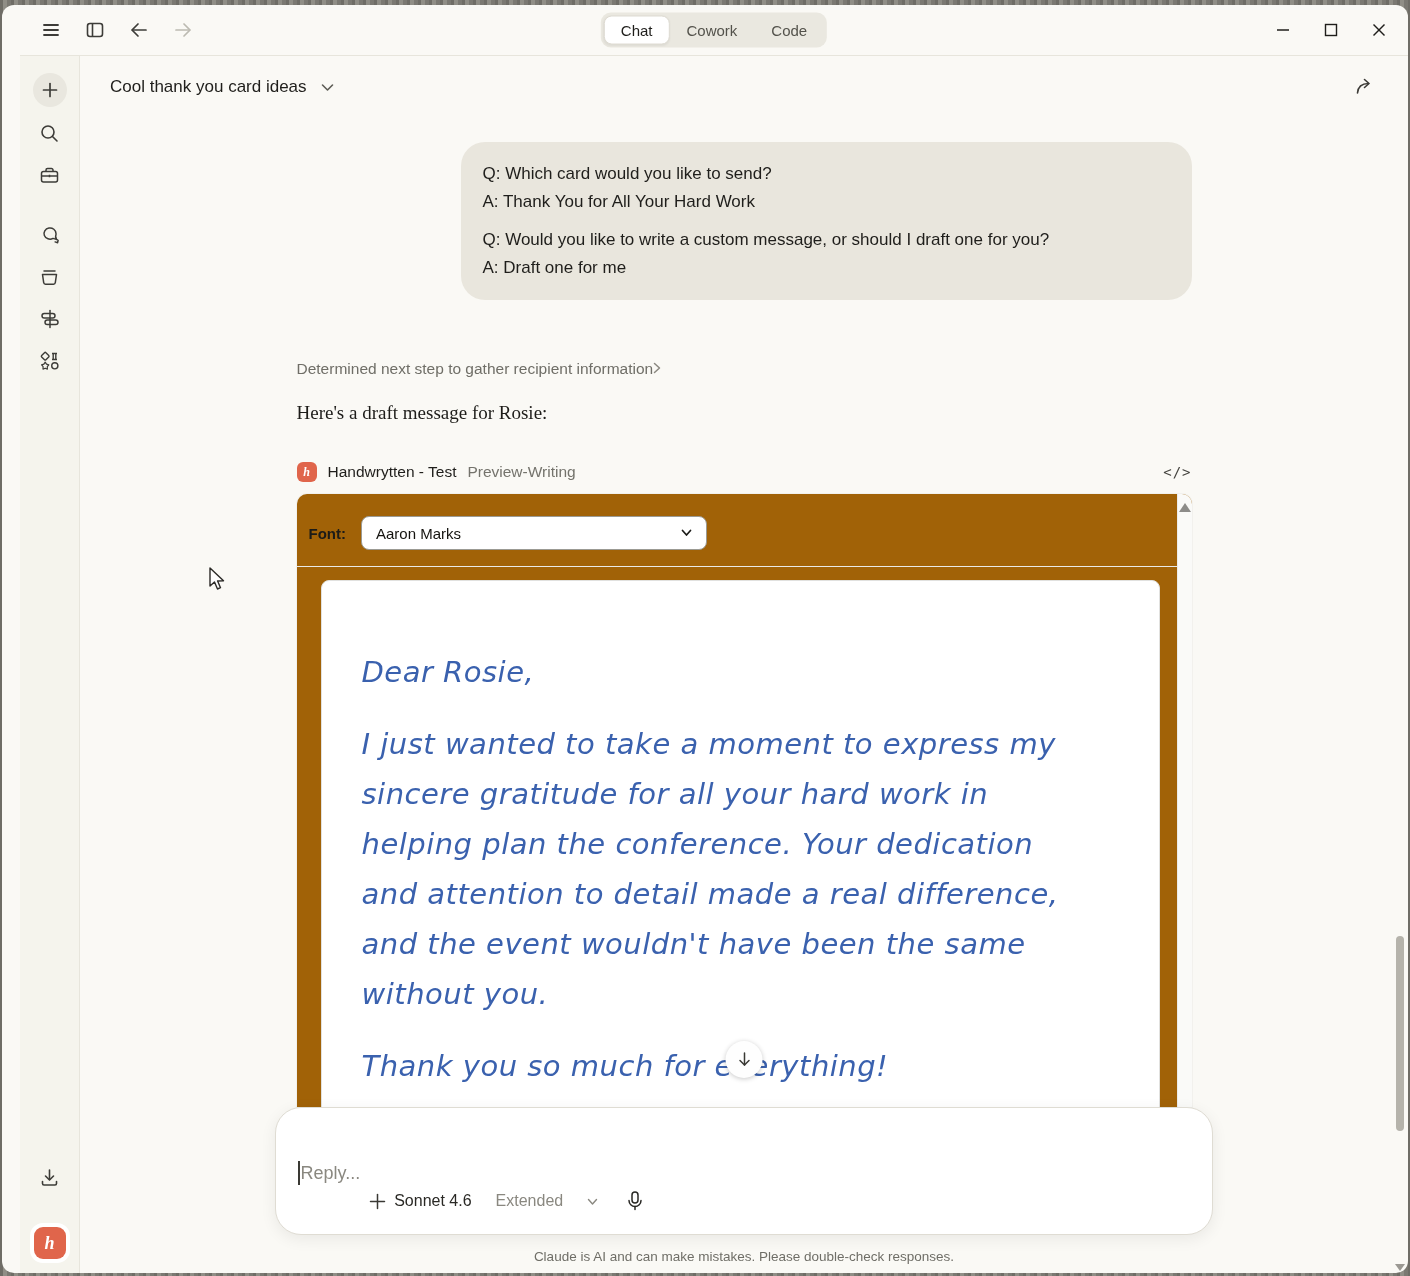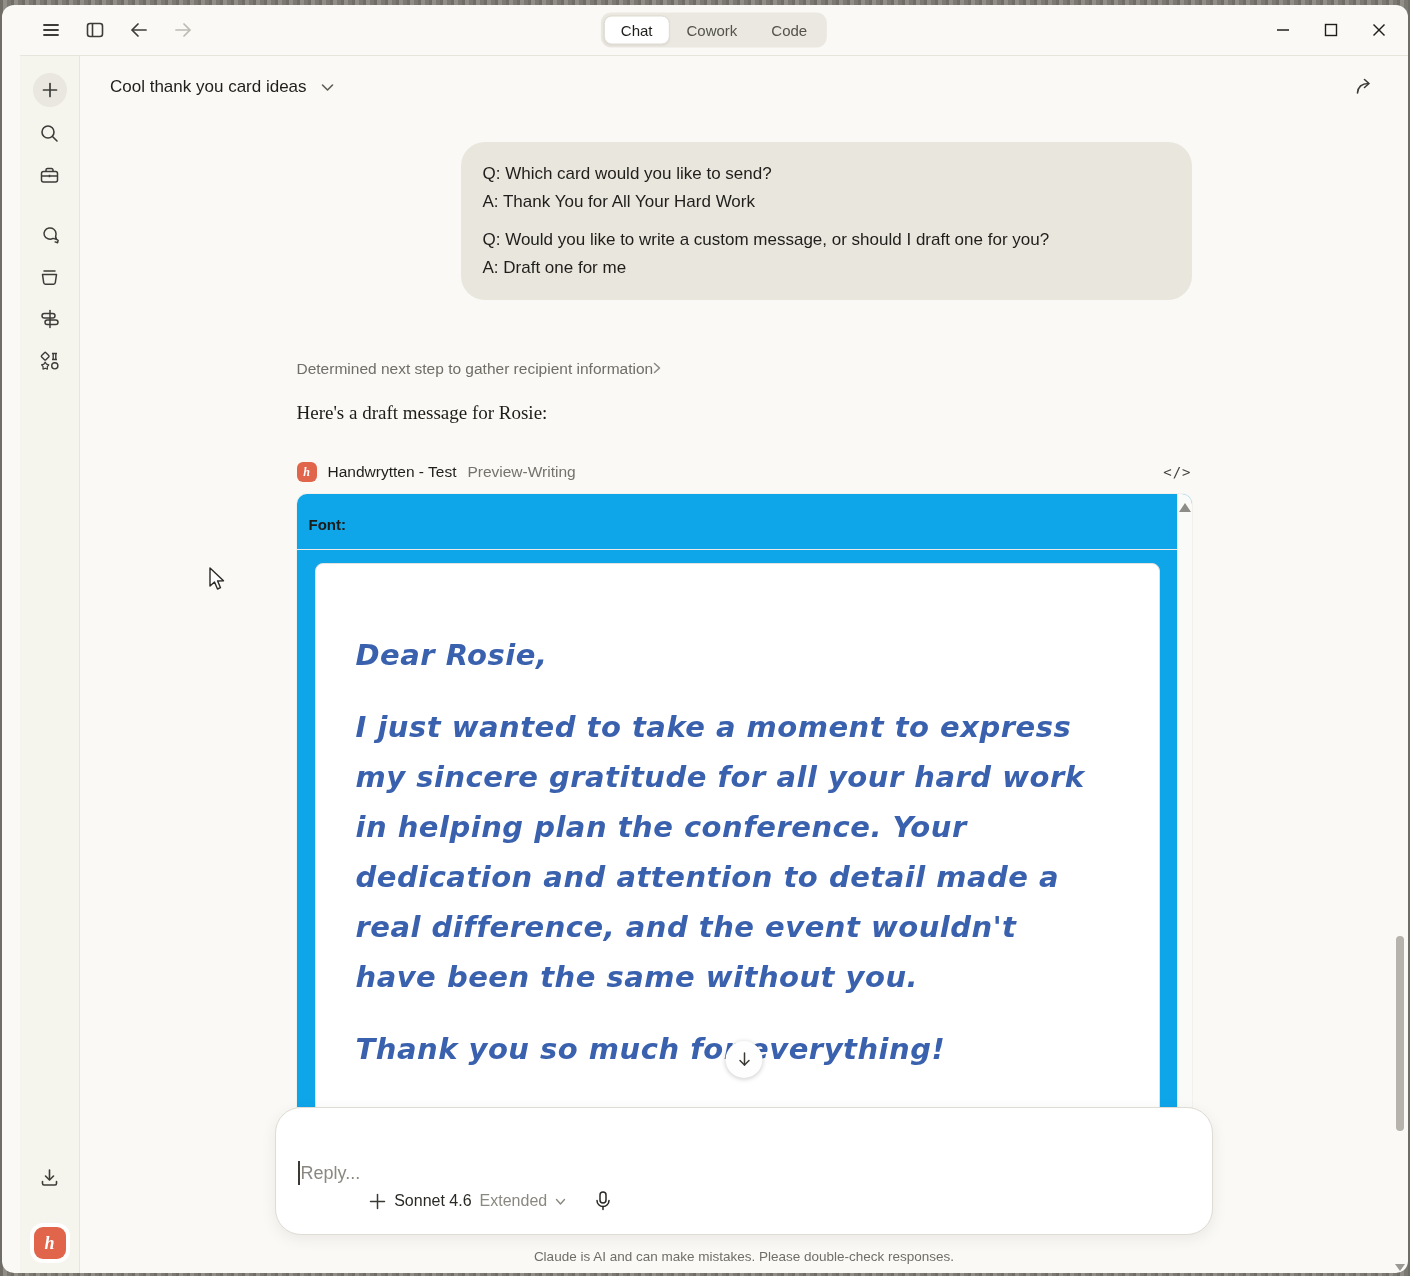--- a/index.html
+++ b/index.html
@@ -88,64 +88,64 @@
   .tool-logo {
     width:20px; height:20px; background:#e0654b; border-radius:6px;
     display:flex; align-items:center; justify-content:center;
   }
   .tool-logo span { color:#fff; font-family:"Liberation Serif",serif; font-style:italic; font-size:12px; font-weight:bold; }
   .tool-name { font-size:15.5px; color:#1f1e1b; font-weight:500; }
   .tool-action { font-size:15.5px; color:#74736c; }
   .tool-code { margin-left:auto; font-size:14px; color:#45443f; letter-spacing:1px; cursor:pointer; font-family:"DejaVu Sans Mono",monospace; }
   
   .preview {
-    margin-top:12px; background:#0ea5e9; border-radius:10px 10px 0 0; height:613px;
+    margin-top:12px; background:#a16207; border-radius:10px 10px 0 0; height:613px;
     position:relative; overflow:hidden; box-shadow:0 0 0 1px rgba(0,0,0,0.03);
   }
   .preview-scrollgutter {
     position:absolute; right:0; top:0; bottom:0; width:15px; background:#fafaf8; border-left:1px solid #ececea;
     display:flex; justify-content:center; padding-top:9px;
   }
   .scroll-up-arrow {
     width:0; height:0; border-left:6px solid transparent; border-right:6px solid transparent;
     border-bottom:9px solid #8d8c89; cursor:pointer;
   }
   .font-row { display:flex; align-items:center; gap:15px; padding:22px 0 16px 12px; }
   .font-label { font-size:15px; color:#1b1b18; font-weight:bold; }
   .font-select {
     width:346px; height:34px; border:1px solid #9b9a93; border-radius:8px; background:#fff;
     display:flex; align-items:center; padding:0 14px; cursor:pointer;
   }
   .font-select .value { font-size:15px; color:#14130f; }
   .font-select .sel-chev { margin-left:auto; font-size:12px; color:#1b1b18; font-weight:bold; }
   .preview-divider { height:1px; background:#e9e9e7; margin-right:15px; }
   .note-card {
-    margin:13px 32px 0 18px; border:1px solid #e1e1df; border-radius:8px; background:#fff;
-    height:600px; padding:66px 46px 0 40px;font-weight:bold;
+    margin:13px 32px 0 24px; border:1px solid #e1e1df; border-radius:8px; background:#fff;
+    height:600px; padding:66px 46px 0 40px;
   }
   .handwriting { font-family:"DejaVu Sans",sans-serif; font-style:italic; color:#3a61ae; font-size:29px; line-height:50px; max-width:730px; letter-spacing:0.5px; }
   .handwriting p + p { margin-top:22px; }
   .scroll-down-fab {
     position:absolute; left:50%; transform:translateX(-50%); top:547px;
     width:37px; height:37px; border-radius:50%; background:#fefefe;
     box-shadow:0 1px 5px rgba(0,0,0,0.22); display:flex; align-items:center; justify-content:center;
     color:#3a3934; cursor:pointer; z-index:5;
   }
   
   .composer {
     position:absolute; left:50%; transform:translateX(-50%); bottom:38px; width:938px; height:128px;
     background:#ffffff; border:1px solid #dfdcd3; border-radius:26px;
     box-shadow:0 4px 16px rgba(0,0,0,0.07); z-index:10; padding:20px 24px 16px 22px;
     display:flex; 
   }
   .composer-input { display:flex; align-items:center; font-size:18px; color:#8a8880; }
   .caret { display:inline-block; width:1.5px; height:24px; background:#3a3934; margin-right:1px; }
   .composer-bottom { margin-top:auto; display:flex; align-items:center; }
   .plus-btn { width:34px; height:34px; display:flex; align-items:center; justify-content:center; color:#3a3934; cursor:pointer; border-radius:8px; }
-  .model-select { margin-left:auto; display:flex; align-items:center; gap:8px; cursor:pointer; }
+  .model-select { margin-left:auto; display:flex; align-items:center; gap:24px; cursor:pointer; }
   .model-name { font-size:16px; color:#2a2925; }
   .model-mode { font-size:16px; color:#8a8880; }
   .model-chev { color:#8a8880; }
   .mic-btn { margin-left:20px; width:34px; height:34px; display:flex; align-items:center; justify-content:center; color:#2a2925; cursor:pointer; }
   .disclaimer {
     position:absolute; left:0; right:0; bottom:9px; text-align:center;
     font-size:13.5px; color:#6f6e67; z-index:10;
   }
   
   .win-scrollbar-thumb {
@@ -334,20 +334,28 @@
             <span>h</span>
           </div>
           <span class="tool-name">Handwrytten - Test</span>
           <span class="tool-action">Preview-Writing</span>
           <span class="tool-code">&lt;/&gt;</span>
         </div>
 
         <div class="preview">
           <div class="font-row">
             <span class="font-label">Font:</span>
+            <div class="font-select">
+              <span class="value">Aaron Marks</span>
+              <span class="sel-chev">
+                <svg width="11" height="8" viewBox="0 0 11 8" fill="none" stroke="#1b1b18" stroke-width="1.7" stroke-linecap="round" stroke-linejoin="round">
+                    <polyline points="1.5,1.5 5.5,6 9.5,1.5"></polyline>
+                  </svg>
+              </span>
+            </div>
           </div>
           <div class="preview-divider"></div>
 
           <div class="note-card">
             <div class="handwriting">
               <p>Dear Rosie,</p>
               <p>I just wanted to take a moment to express my sincere gratitude for all your hard work in helping plan the conference. Your dedication and attention to detail made a real difference, and the event wouldn't have been the same without you.</p>
               <p>Thank you so much for everything!</p>
             </div>
           </div>

